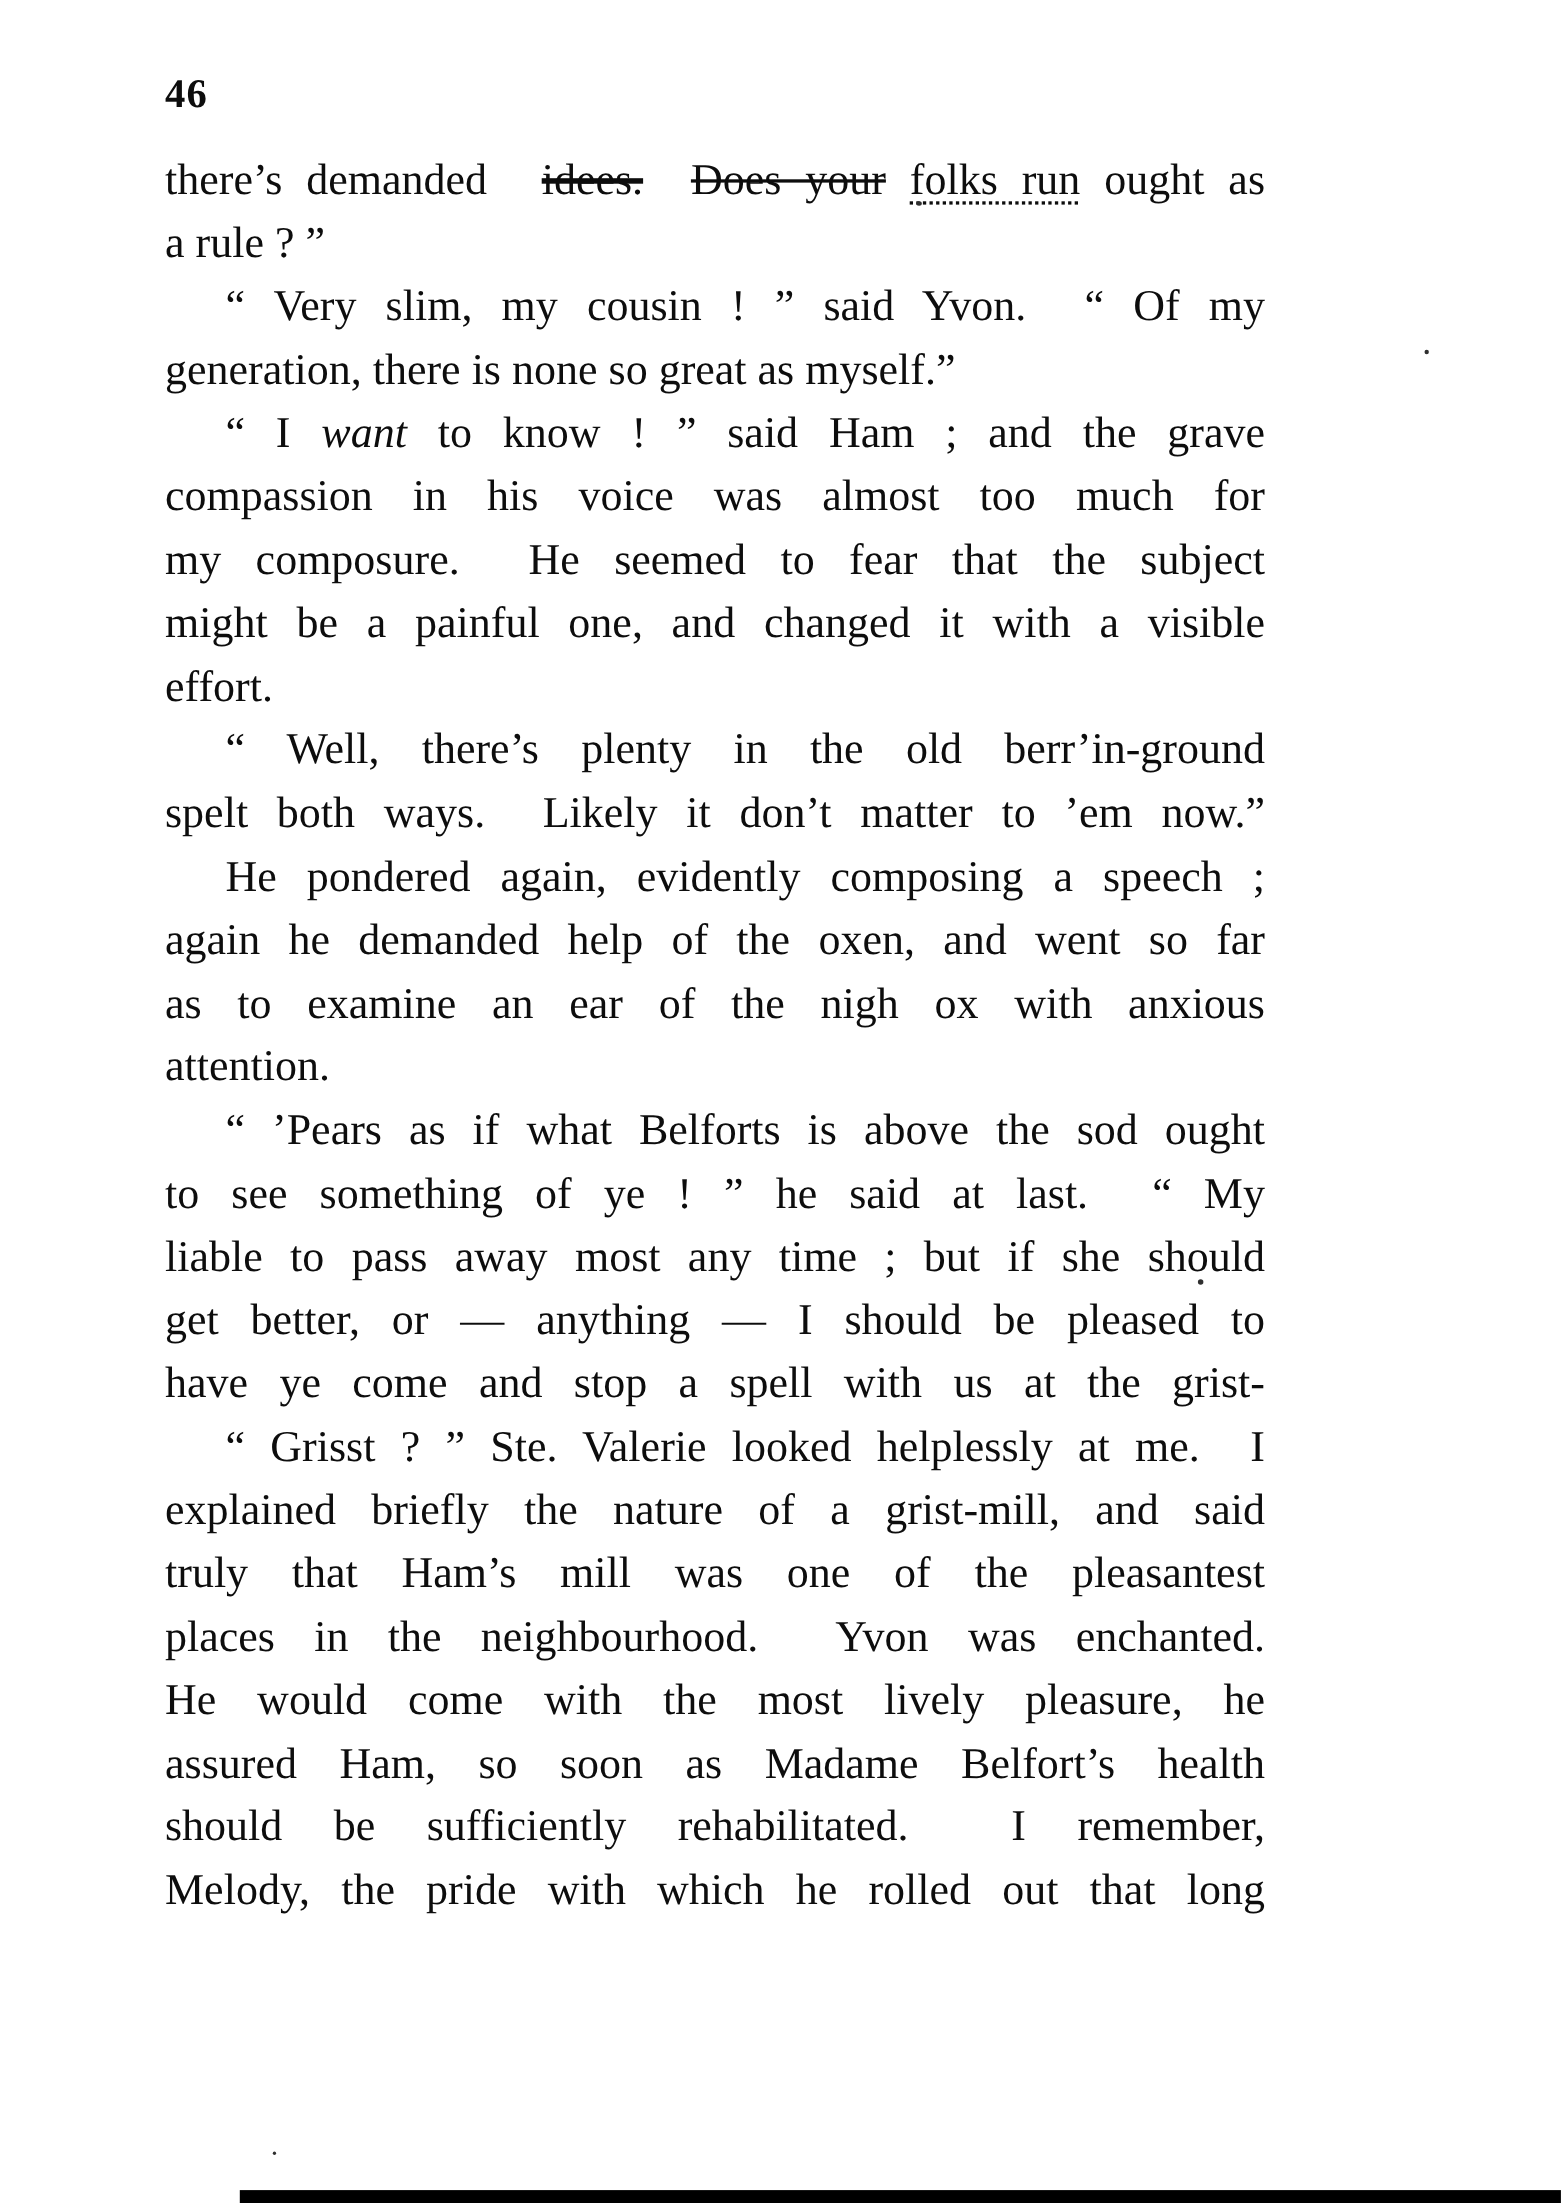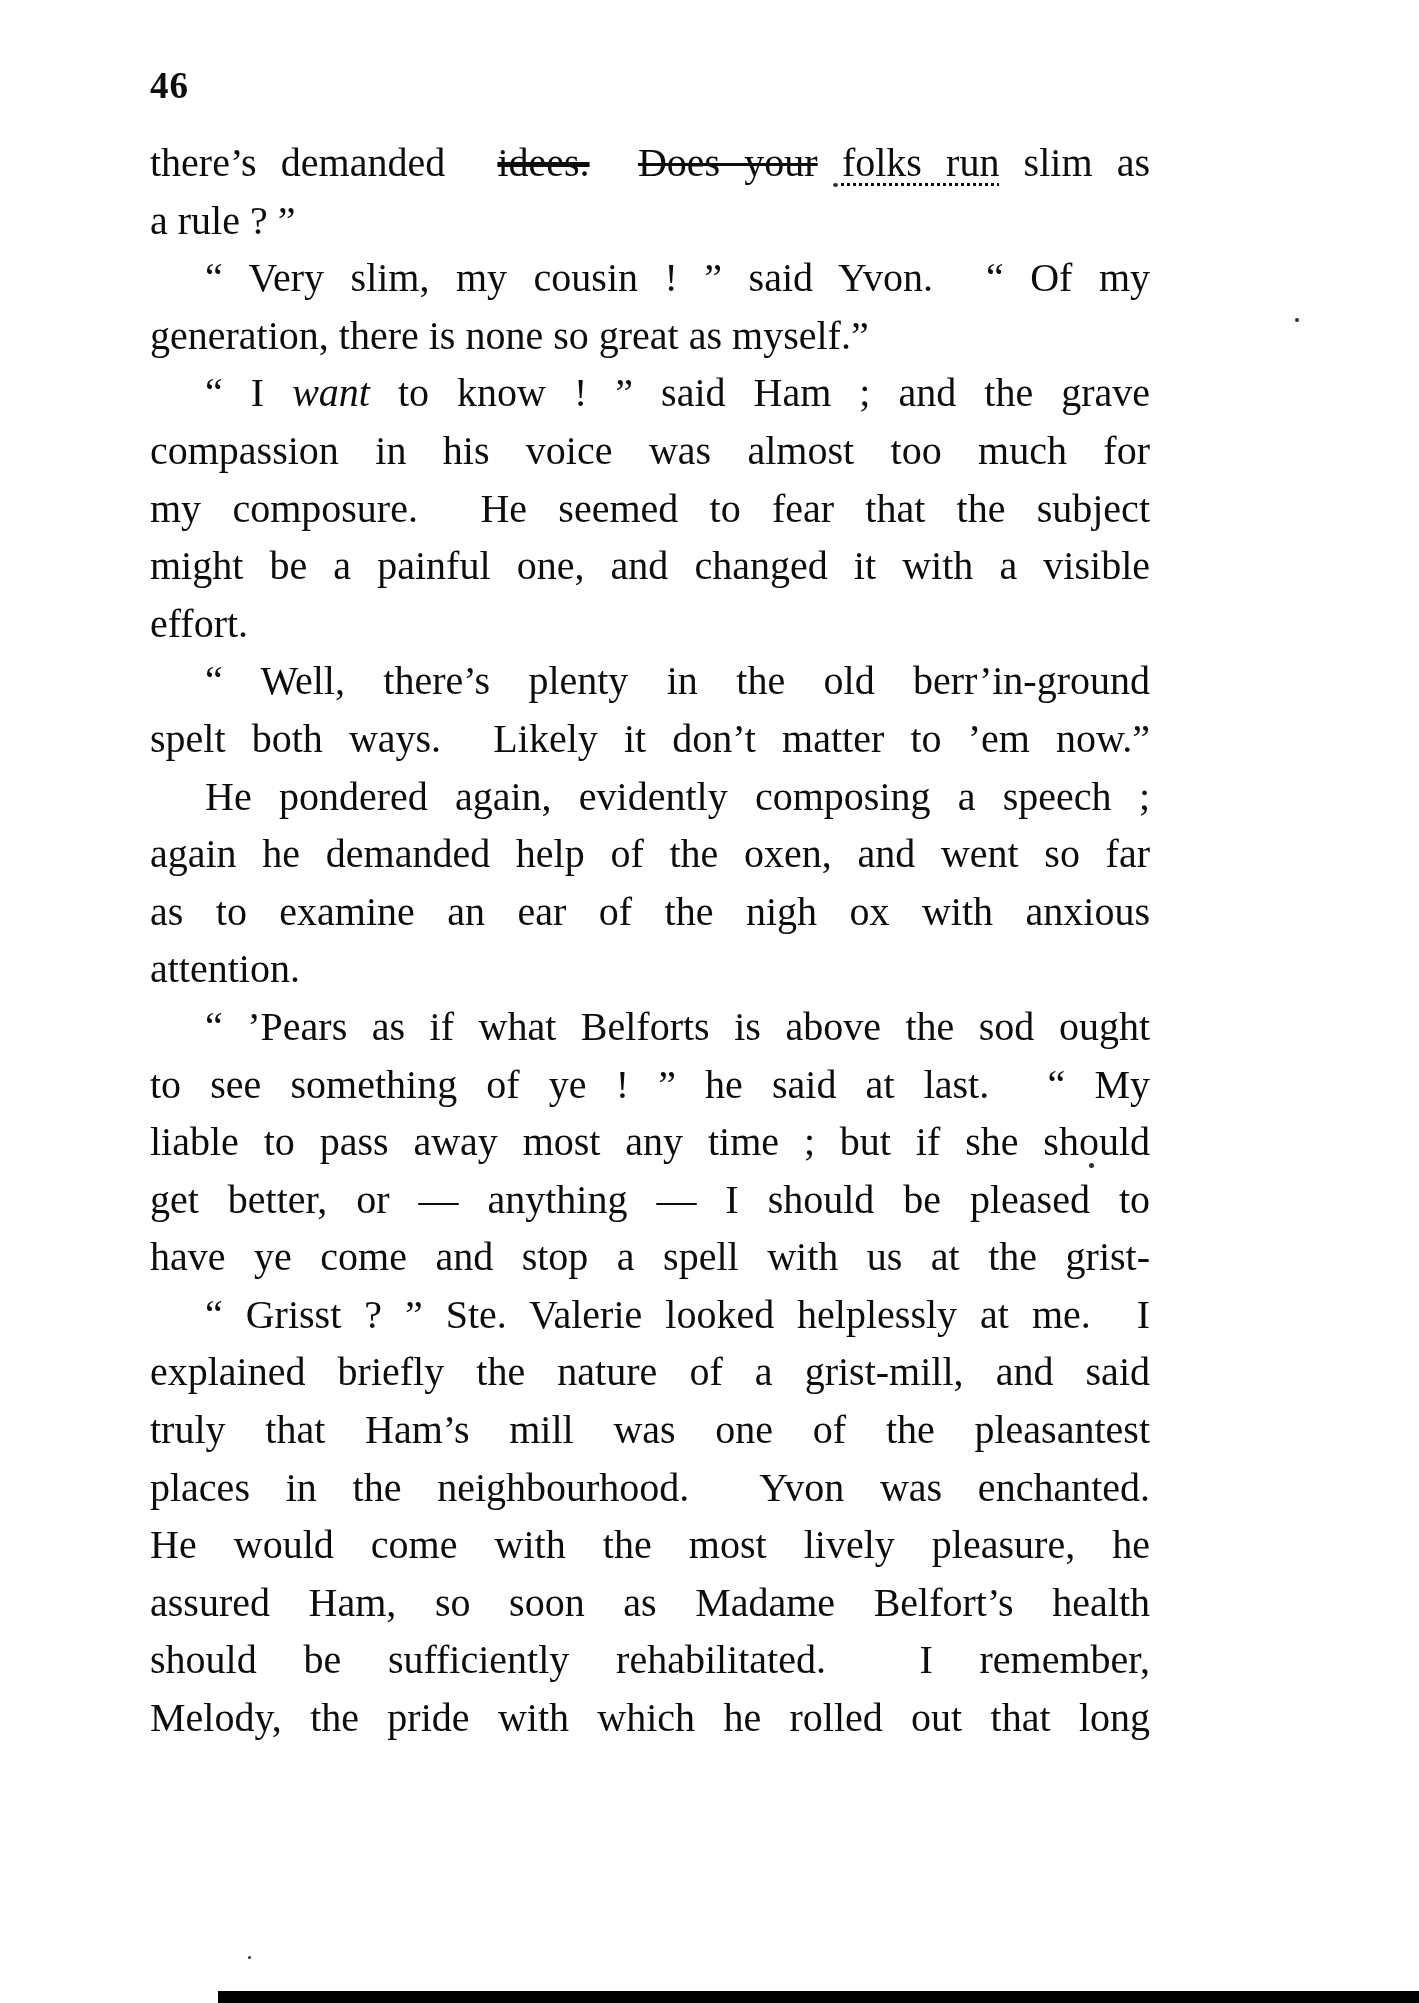--- a/index.html
+++ b/index.html
@@ -70,21 +70,21 @@
 </head>
 <body>
 
 <div class="page">
 
   <div class="running-head">
     <span class="page-num">46</span>
   </div>
 
   <div class="body-text">
-      <div class="line just"><span>there’s demanded </span><span class="strike">idees.</span><span>&nbsp; </span><span class="strike-light">Does your</span><span> </span><span class="dotline">folks run</span><span> slim as</span></div>
+      <div class="line just"><span>there’s demanded </span><span class="strike">idees.</span><span>&nbsp; </span><span class="strike-light">Does your</span><span> </span><span class="dotline">folks run</span><span> ought as</span></div>
       <div class="line"><span>a rule ? ”</span></div>
       <div class="line just ind"><span>“ Very slim, my cousin ! ” said Yvon.&nbsp; “ Of my</span></div>
       <div class="line"><span>generation, there is none so great as myself.”</span></div>
       <div class="line just ind"><span>“ I </span><span class="it">want</span><span> to know ! ” said Ham ; and the grave</span></div>
       <div class="line just"><span>compassion in his voice was almost too much for</span></div>
       <div class="line just"><span>my composure.&nbsp; He seemed to fear that the subject</span></div>
       <div class="line just"><span>might be a painful one, and changed it with a visible</span></div>
       <div class="line"><span>effort.</span></div>
       <div class="line just ind"><span>“ Well, there’s plenty in the old berr’in-ground</span></div>
       <div class="line just"><span>spelt both ways.&nbsp; Likely it don’t matter to ’em now.”</span></div>

